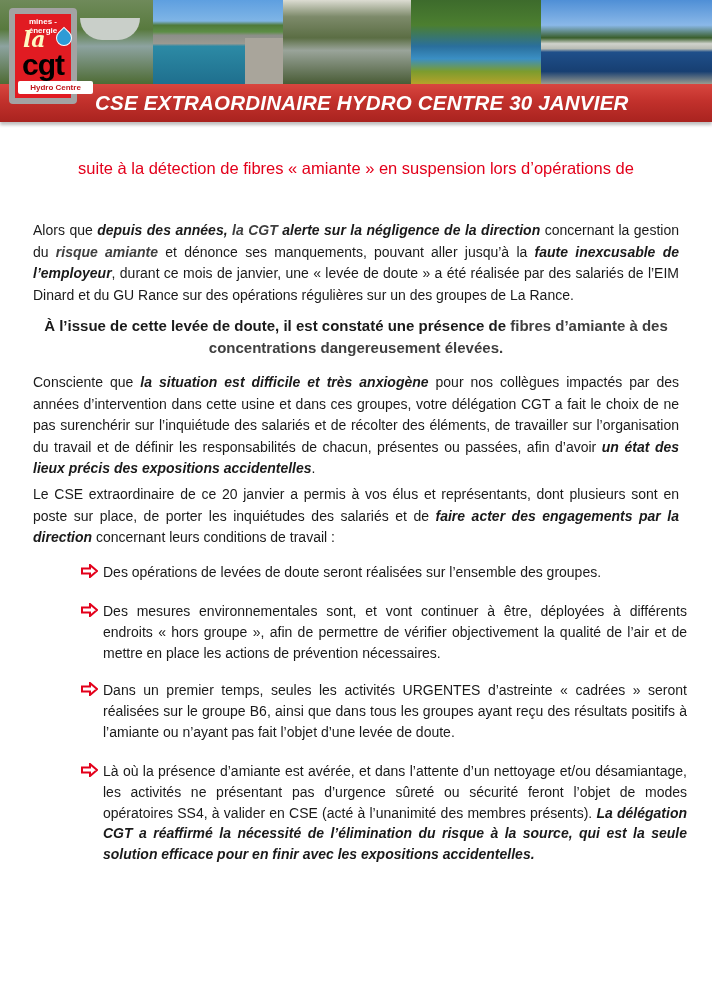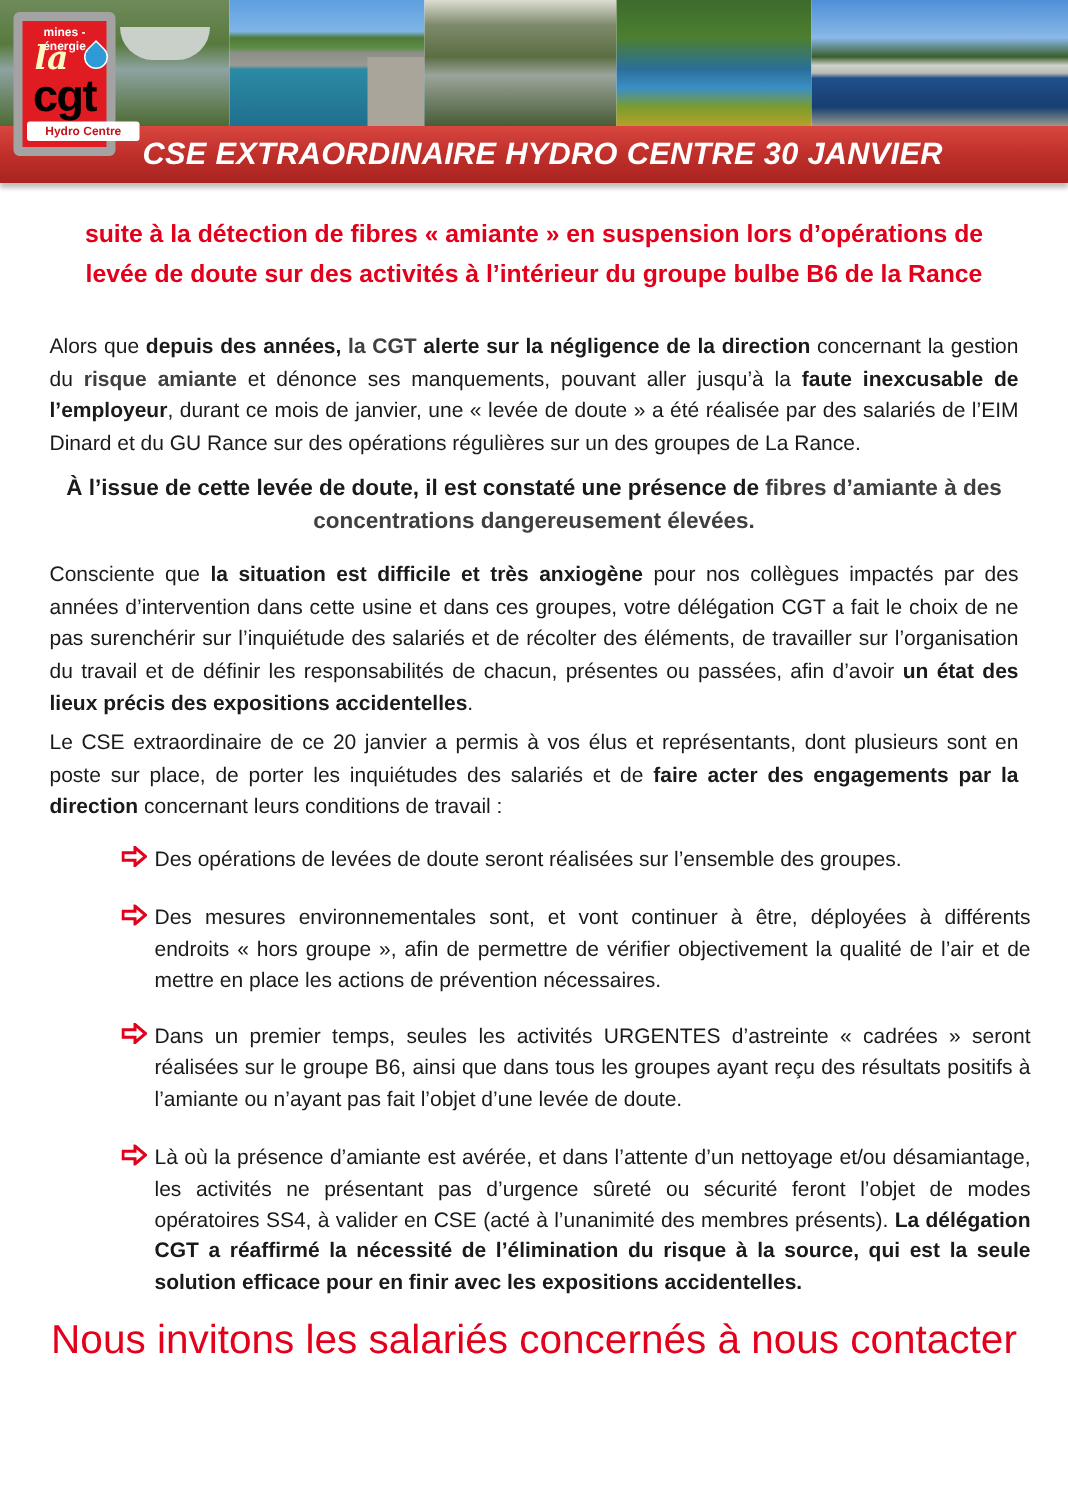--- a/index.html
+++ b/index.html
@@ -26,23 +26,23 @@
           border:6px solid #a3a3a3; border-radius:4px; box-sizing:border-box; z-index:3; }
   .logo-top { position:absolute; left:0; top:3px; width:100%; text-align:center; color:#fff; font-size:8px; font-weight:bold; }
   .logo-la { position:absolute; left:8px; top:12px; color:#fef9c3; font-family:"DejaVu Serif", serif; font-style:italic; font-size:22px; font-weight:bold; }
   .logo-drop { position:absolute; left:41px; top:16px; width:14px; height:14px; background:#2e9bd6; border-radius:50% 0 50% 50%; transform:rotate(-45deg); border:1px solid #fff; }
   .logo-cgt { position:absolute; left:0; top:34px; width:100%; text-align:center; color:#000000; font-weight:bold; font-size:30px; letter-spacing:-1px; }
   .logo-bottom { position:absolute; left:3px; bottom:4px; width:75px; height:13px; background:#fff; color:#c0161c;
                  border-radius:2px; text-align:center; font-size:8px; font-weight:bold; line-height:13px; }
 
   
   .red { color:#404040; }
-  .b { font-weight:bold; }
-  .subtitle { position:absolute; left:40px; top:143px; width:632px; text-align:center; color:#e3001b;
-              font-weight:bold; font-size:16.5px; line-height:27px; }
+  .b { font-weight:bold;font-style:italic; }
+  .subtitle { position:absolute; left:40px; top:155px; width:632px; text-align:center; color:#e3001b;
+              font-weight:normal; font-size:16.5px; line-height:27px; }
   .para { position:absolute; left:33px; width:646px; font-size:14px; line-height:21.6px; text-align:justify; }
   .para-center { position:absolute; left:40px; width:632px; text-align:center; font-size:15px; line-height:22px; font-weight:bold; }
 
   .bullet { position:absolute; left:81px; width:606px; font-size:14px; line-height:20.8px; text-align:justify; }
   .bullet .arrow { position:absolute; left:0; top:2px; width:17px; height:14px; }
   .bullet .txt { display:block; padding-left:22px; }
 
   .closing { position:absolute; left:20px; top:875px; width:672px; text-align:center; color:#e3001b;
              font-size:27px; line-height:36px; }
 </style>
@@ -68,21 +68,20 @@
 <div class="logo">
   <div class="logo-top">mines - énergie</div>
   <div class="logo-la">la</div>
   <div class="logo-drop"></div>
   <div class="logo-cgt">cgt</div>
   <div class="logo-bottom">Hydro Centre</div>
 </div>
 
 <div class="subtitle">
   <div>suite à la détection de fibres « amiante » en suspension lors d’opérations de</div>
-  <div>levée de doute sur des activités à l’intérieur du groupe bulbe B6 de la Rance</div>
 </div>
 
 <div class="para" style="top:220px;"><span>Alors que </span><span class="b">depuis des années, </span><span class="b red">la CGT</span><span class="b"> alerte sur la négligence de la direction</span><span> concernant la gestion du </span><span class="b red">risque amiante</span><span> et dénonce ses manquements, pouvant aller jusqu’à la </span><span class="b">faute inexcusable de l’employeur</span><span>, durant ce mois de janvier, une « levée de doute » a été réalisée par des salariés de l’EIM Dinard et du GU Rance sur des opérations régulières sur un des groupes de La Rance.</span></div>
 
 <div class="para-center" style="top:315px;"><span>À l’issue de cette levée de doute, il est constaté une présence de </span><span class="red">fibres d’amiante à des concentrations dangereusement élevées.</span></div>
 
 <div class="para" style="top:372px;"><span>Consciente que </span><span class="b">la situation est difficile et très anxiogène</span><span> pour nos collègues impactés par des années d’intervention dans cette usine et dans ces groupes, votre délégation CGT a fait le choix de ne pas surenchérir sur l’inquiétude des salariés et de récolter des éléments, de travailler sur l’organisation du travail et de définir les responsabilités de chacun, présentes ou passées, afin d’avoir </span><span class="b">un état des lieux précis des expositions accidentelles</span><span>.</span></div>
 
 <div class="para" style="top:484px;"><span>Le CSE extraordinaire de ce 20 janvier a permis à vos élus et représentants, dont plusieurs sont en poste sur place, de porter les inquiétudes des salariés et de </span><span class="b">faire acter des engagements par la direction</span><span> concernant leurs conditions de travail :</span></div>
 
@@ -108,14 +107,13 @@
 </div>
 
 <div class="bullet" style="top:761px;">
   <svg class="arrow" viewBox="0 0 17 14">
       <path d="M1 4.5 H9 V1 L16 7 L9 13 V9.5 H1 Z" fill="#ffffff" stroke="#e3001b" stroke-width="2"></path>
     </svg>
   <span class="txt"><span>Là où la présence d’amiante est avérée, et dans l’attente d’un nettoyage et/ou désamiantage, les activités ne présentant pas d’urgence sûreté ou sécurité feront l’objet de modes opératoires SS4, à valider en CSE (acté à l’unanimité des membres présents). </span><span class="b">La délégation CGT a réaffirmé la nécessité de l’élimination du risque à la source, qui est la seule solution efficace pour en finir avec les expositions accidentelles.</span></span>
 </div>
 
 <div class="closing">
-  <div>Nous invitons les salariés concernés à nous contacter</div>
 </div>
 
 </body></html>

